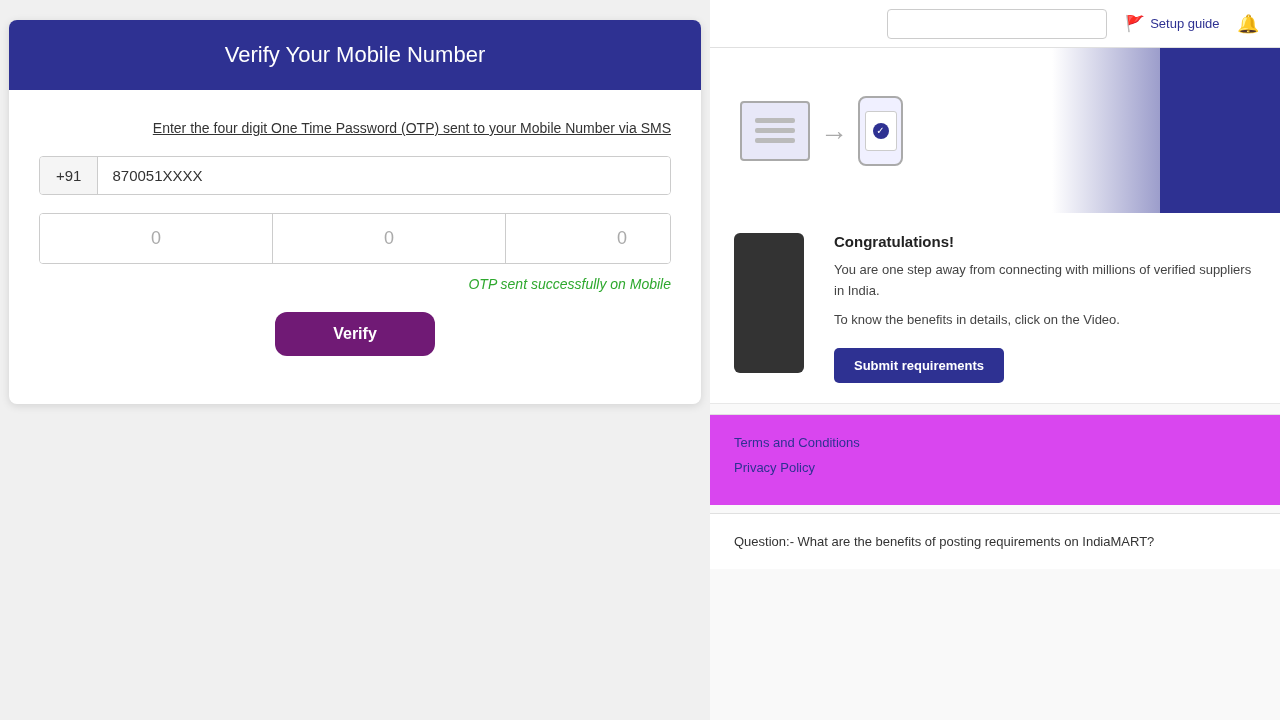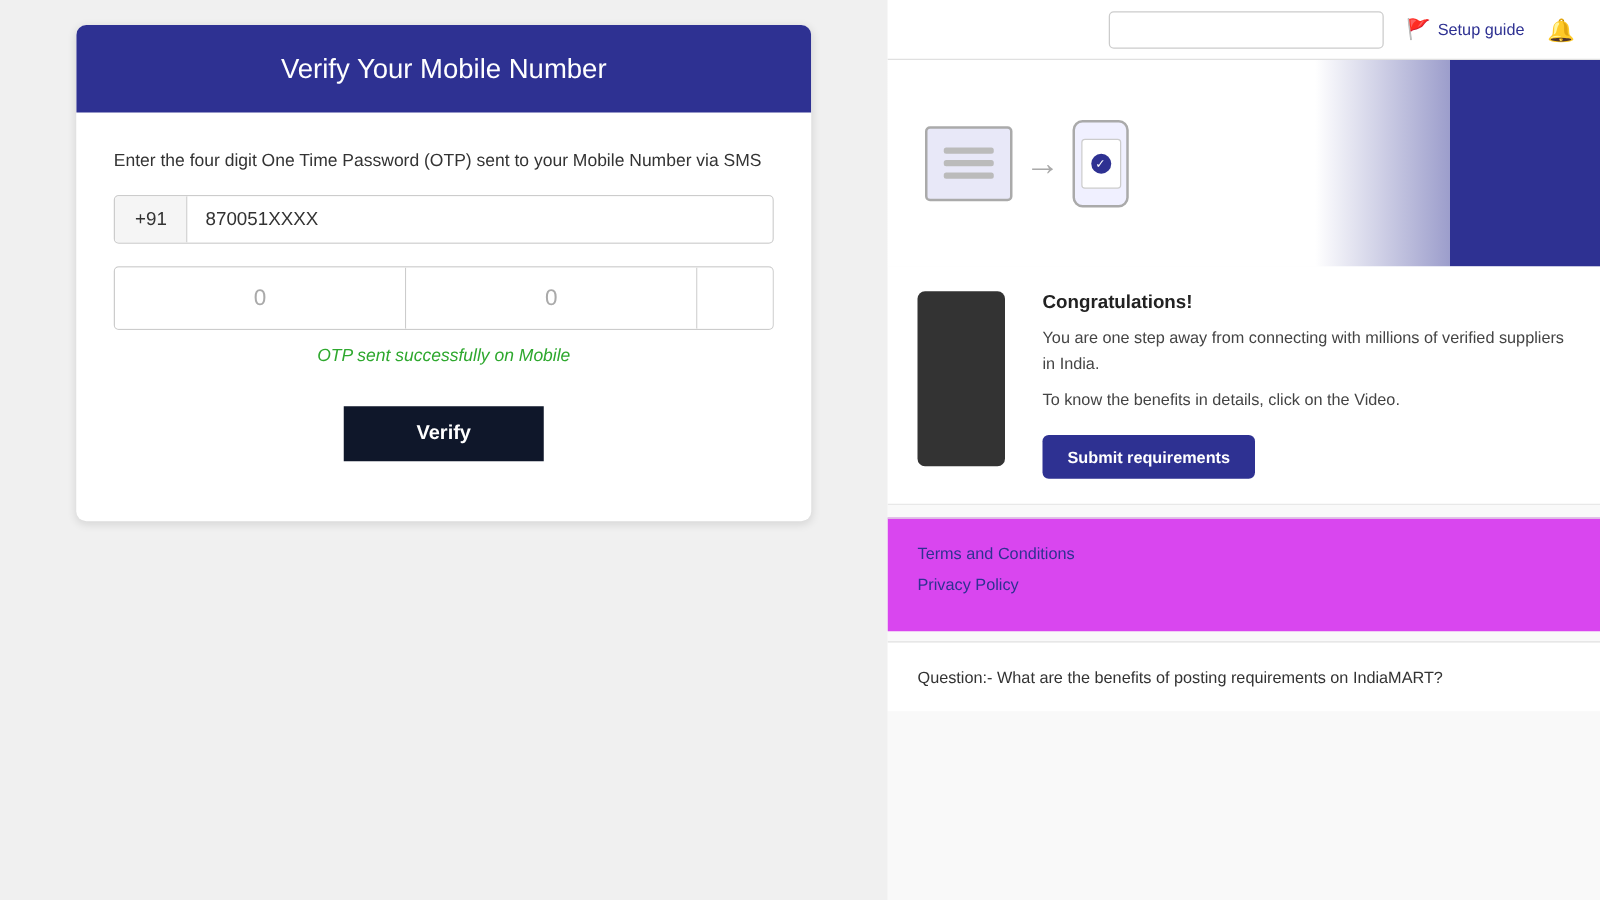--- a/index.html
+++ b/index.html
@@ -17,21 +17,21 @@
       width: 710px;
       min-width: 710px;
       background: #f0f0f0;
       display: flex;
       flex-direction: column;
       align-items: center;
       padding: 20px;
     }
 
     .otp-card {
-      width: 588px;
+      width: 692px;
       background: #fff;
       border-radius: 8px;
       overflow: hidden;
       box-shadow: 0 2px 8px rgba(0,0,0,0.12);
     }
 
     .otp-card-header {
       background: #2e3192;
       color: #fff;
       text-align: center;
@@ -41,21 +41,22 @@
     }
 
     .otp-card-body {
       padding: 30px 30px 30px 30px;
     }
 
     .otp-description {
       font-size: 14px;
       color: #333;
       margin-bottom: 20px;
-      text-align: left;
+      text-align: right;
+      text-decoration: underline;
     }
 
     .phone-input-row {
       display: flex;
       border: 1px solid #ccc;
       border-radius: 4px;
       overflow: hidden;
       margin-bottom: 18px;
     }
 
@@ -103,32 +104,32 @@
     }
 
     .otp-box:last-child {
       border-right: none;
     }
 
     .otp-success {
       color: #2ea82e;
       font-style: italic;
       font-size: 14px;
-      text-align: center;
-      margin-bottom: 33px;
+      text-align: right;
+      margin-bottom: 20px;
     }
 
     .verify-btn {
       display: block;
       width: 160px;
       margin: 0 auto 18px auto;
-      background: #0f172a;
+      background: #701a75;
       color: #fff;
       border: none;
-      border-radius: 0;
+      border-radius: 12px;
       padding: 13px 0;
       font-size: 16px;
       font-weight: 600;
       cursor: pointer;
       text-align: center;
     }
 
     .otp-links {
       text-align: center;
       font-size: 14px;

